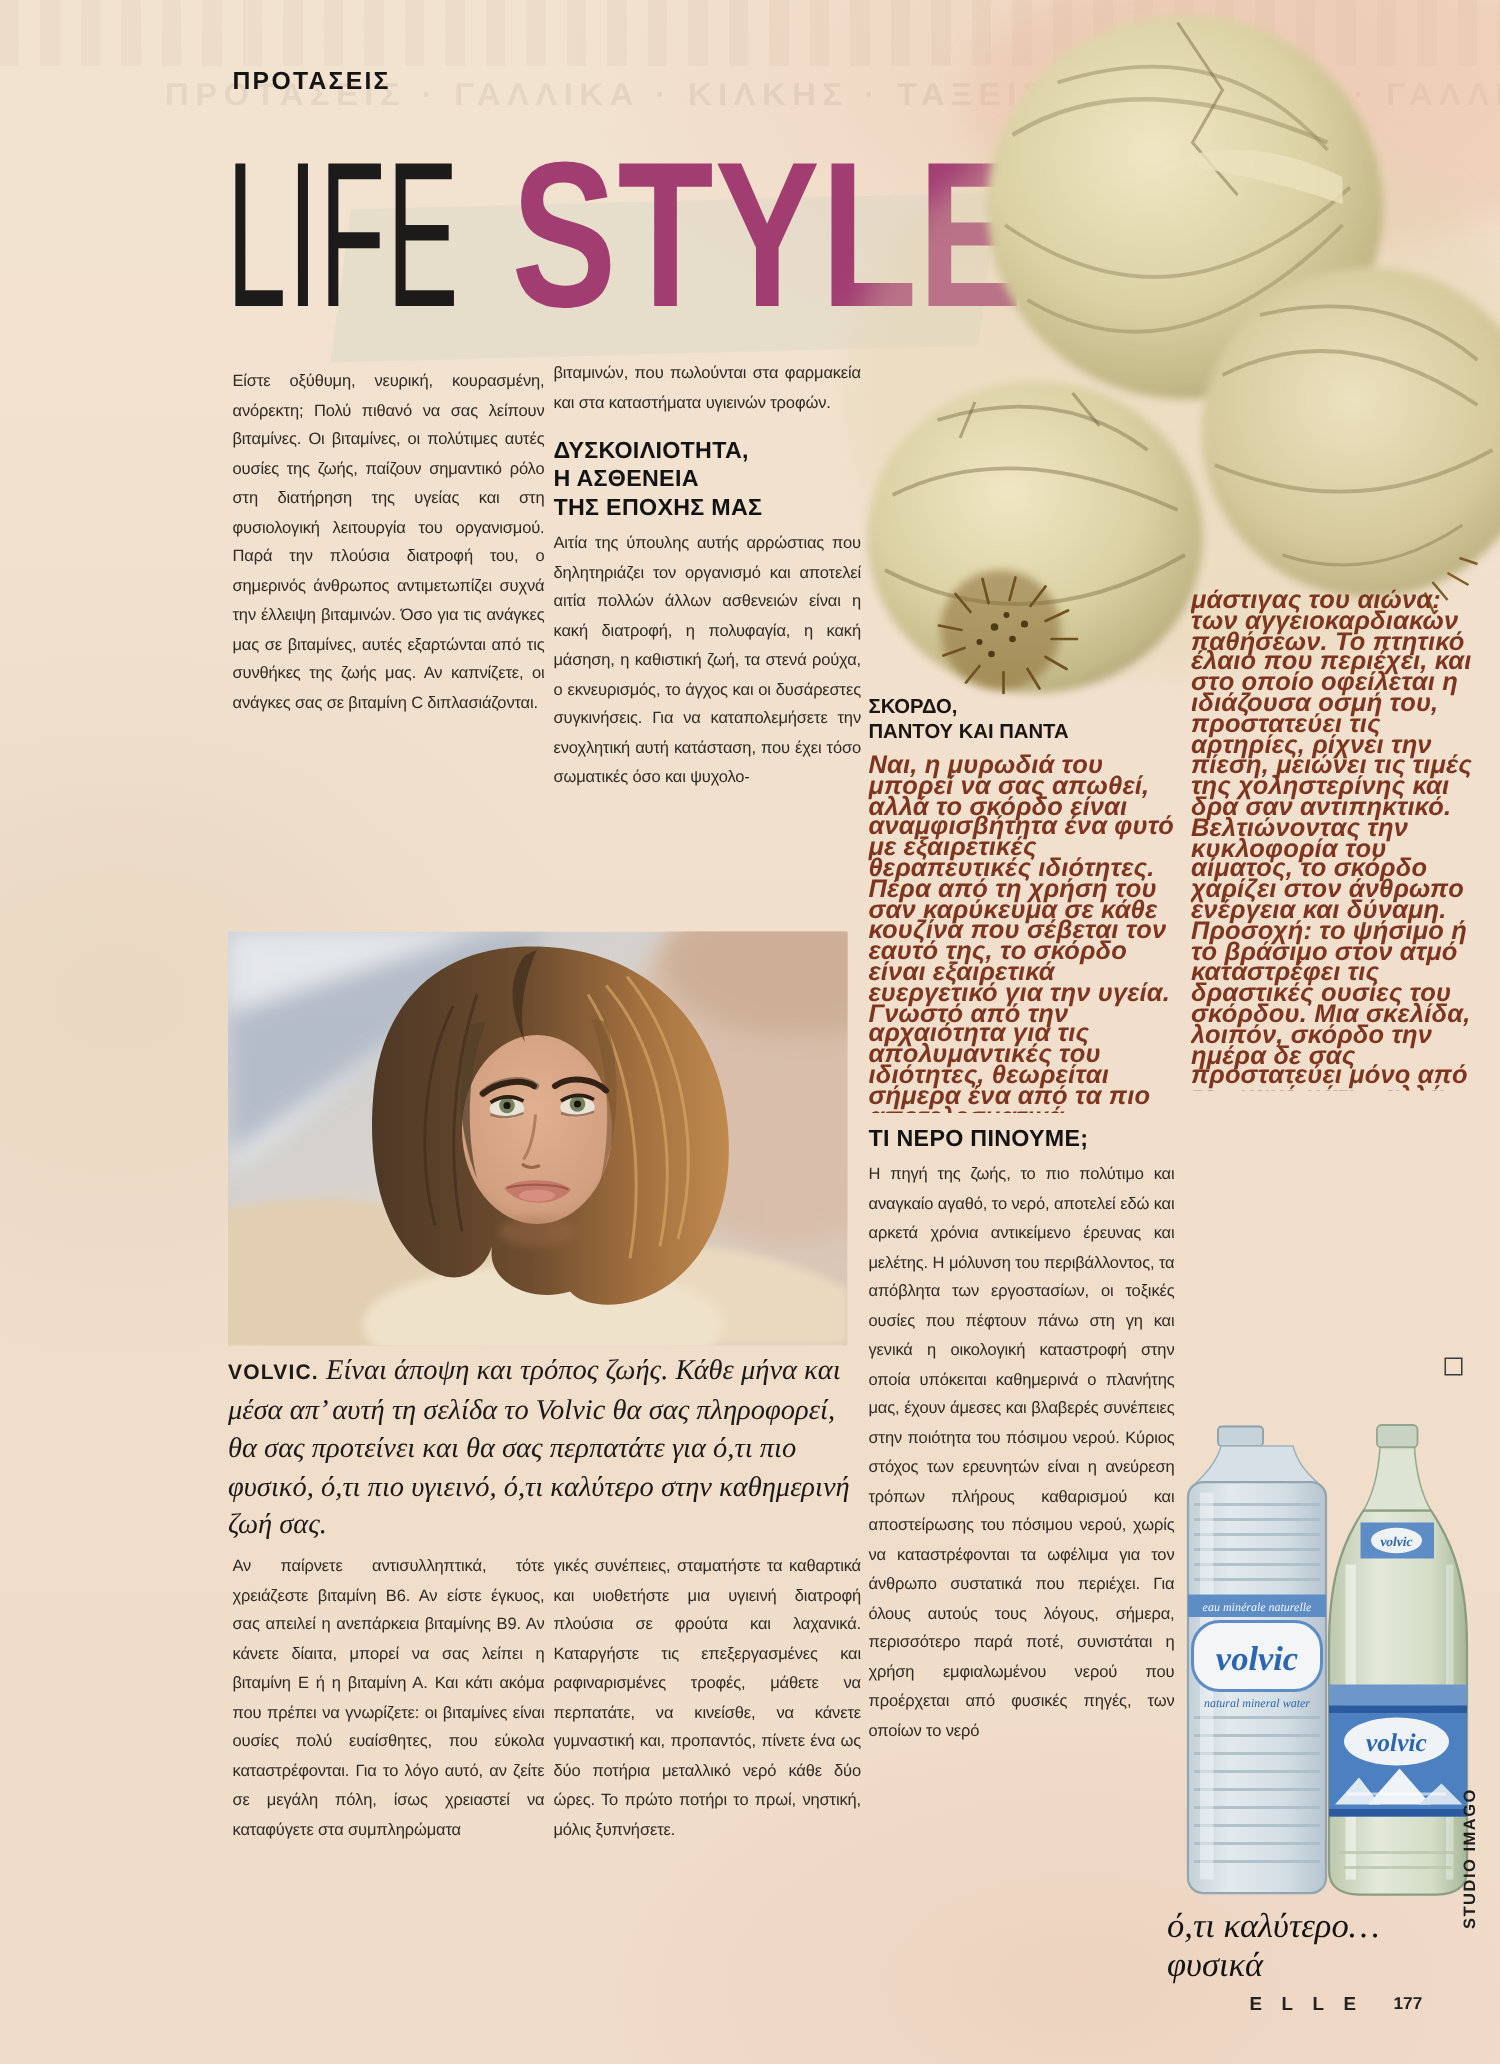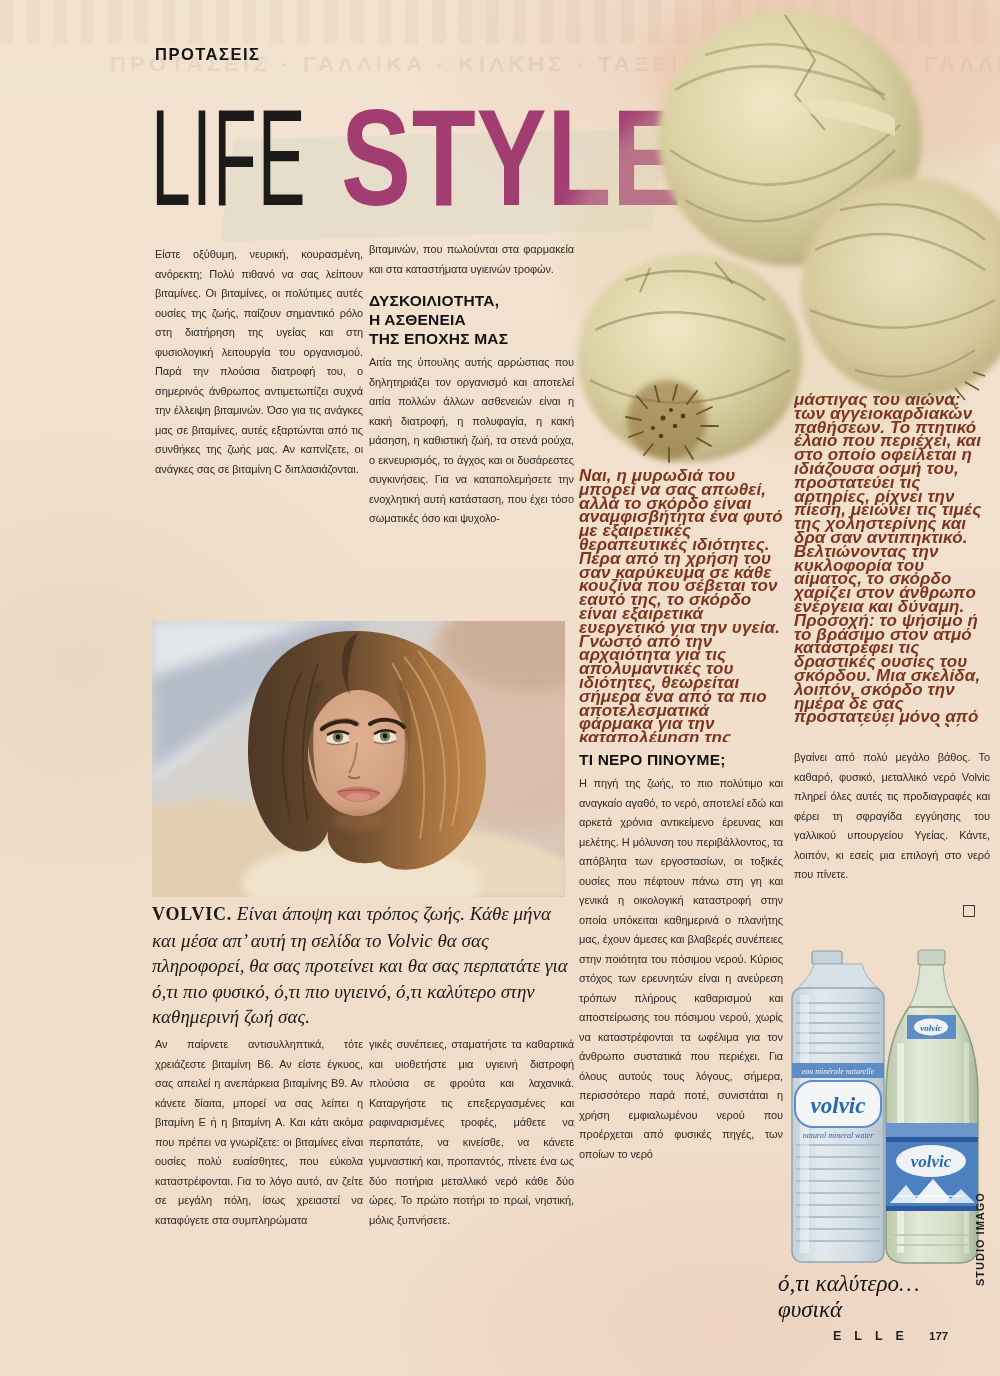--- a/index.html
+++ b/index.html
@@ -33,22 +33,22 @@
   .body{font-size:11px;line-height:19.5px;text-align:justify;margin-top:5px;letter-spacing:-.1px;}
   .c1{left:155px;width:208px;}
   .c2{left:369px;width:205px;}
   .c3{left:579px;width:204px;}
   .c4{left:794px;width:196px;}
   .garlic-head{font-weight:bold;font-size:13.5px;line-height:17px;color:#1b1512;white-space:pre-line;}
   .garlic-body{font-weight:bold;font-size:17px;line-height:13.8px;color:#7e3520;margin-top:7px;letter-spacing:.1px;font-style:italic;}
   
   .caption{left:152px;top:901px;width:420px;font-family:"Liberation Serif",serif;font-style:italic;
     font-size:19px;line-height:25.5px;color:#1b1a18;}
-  .caption .brand{font-family:Liberation Serif, serif;font-style:normal;font-weight:bold;
-    font-size:18px;letter-spacing:.8px;}
+  .caption .brand{font-family:Liberation Sans, sans-serif;font-style:normal;font-weight:bold;
+    font-size:14px;letter-spacing:.8px;}
   
   .endmark{left:963px;top:905px;width:10px;height:10px;border:1.6px solid #3a3a3a;background:transparent;}
   
   .tagline{left:778px;top:1271px;width:204px;text-align:left;font-family:"Liberation Serif",serif;
     font-style:italic;font-size:23px;color:#141414;}
   .credit{left:974px;top:1156px;height:130px;font-size:11px;font-weight:bold;letter-spacing:1px;color:#1e1e1e;
     writing-mode:vertical-rl;transform:rotate(180deg);}
   .footer-brand{left:833px;top:1329px;font-size:12.5px;font-weight:bold;letter-spacing:13px;color:#222;}
   .footer-page{left:929px;top:1330px;font-size:11.5px;font-weight:bold;color:#222;}
   svg{display:block;}
@@ -133,20 +133,22 @@
 
   <div class="abs clip col c2" style="top:240px;height:384px;">
     <div class="body" style="margin-top:0;">βιταμινών, που πωλούνται στα φαρμακεία και στα καταστήματα υγιεινών τροφών.</div>
     <div class="head" style="margin-top:12px;">ΔΥΣΚΟΙΛΙΟΤΗΤΑ,
 Η ΑΣΘΕΝΕΙΑ
 ΤΗΣ ΕΠΟΧΗΣ ΜΑΣ</div>
     <div class="body">Αιτία της ύπουλης αυτής αρρώστιας που δηλητηριάζει τον οργανισμό και αποτελεί αιτία πολλών άλλων ασθενειών είναι η κακή διατροφή, η πολυφαγία, η κακή μάσηση, η καθιστική ζωή, τα στενά ρούχα, ο εκνευρισμός, το άγχος και οι δυσάρεστες συγκινήσεις. Για να καταπολεμήσετε την ενοχλητική αυτή κατάσταση, που έχει τόσο σωματικές όσο και ψυχολο-</div>
   </div>
 
   <div class="abs clip col c3" style="top:462px;height:280px;">
+    <div class="garlic-head">ΣΚΟΡΔΟ,
+ΠΑΝΤΟΥ ΚΑΙ ΠΑΝΤΑ</div>
     <div class="garlic-body">Ναι, η μυρωδιά του μπορεί να σας απωθεί, αλλά το σκόρδο είναι αναμφισβήτητα ένα φυτό με εξαιρετικές θεραπευτικές ιδιότητες. Πέρα από τη χρήση του σαν καρύκευμα σε κάθε κουζίνα που σέβεται τον εαυτό της, το σκόρδο είναι εξαιρετικά ευεργετικό για την υγεία. Γνωστό από την αρχαιότητα για τις απολυμαντικές του ιδιότητες, θεωρείται σήμερα ένα από τα πιο αποτελεσματικά φάρμακα για την καταπολέμηση της</div>
   </div>
 
   <div class="abs clip col c4" style="top:393px;height:334px;">
     <div class="garlic-body" style="margin-top:0;">μάστιγας του αιώνα: των αγγειοκαρδιακών παθήσεων. Το πτητικό έλαιο που περιέχει, και στο οποίο οφείλεται η ιδιάζουσα οσμή του, προστατεύει τις αρτηρίες, ρίχνει την πίεση, μειώνει τις τιμές της χοληστερίνης και δρα σαν αντιπηκτικό. Βελτιώνοντας την κυκλοφορία του αίματος, το σκόρδο χαρίζει στον άνθρωπο ενέργεια και δύναμη. Προσοχή: το ψήσιμο ή το βράσιμο στον ατμό καταστρέφει τις δραστικές ουσίες του σκόρδου. Μια σκελίδα, λοιπόν, σκόρδο την ημέρα δε σας προστατεύει μόνο από το «κακό μάτι», αλλά ταυτόχρονα σας εξασφαλίζει υγεία και ευεξία.</div>
   </div>
 
   <div class="abs" style="left:152px;top:621px;width:413px;height:276px;">
     <svg viewBox="0 0 413 276" width="413" height="276">
       <defs>
@@ -223,23 +225,20 @@
 
   <div class="abs clip caption" style="height:132px;">
     <span class="brand">VOLVIC.</span><span> Είναι άποψη και τρόπος ζωής. Κάθε μήνα και μέσα απ’ αυτή τη σελίδα το Volvic θα σας πληροφορεί, θα σας προτείνει και θα σας περπατάτε για ό,τι πιο φυσικό, ό,τι πιο υγιεινό, ό,τι καλύτερο στην καθημερινή ζωή σας.</span>
   </div>
 
   <div class="abs clip col c3" style="top:750px;height:562px;">
     <div class="head">ΤΙ ΝΕΡΟ ΠΙΝΟΥΜΕ;</div>
     <div class="body">Η πηγή της ζωής, το πιο πολύτιμο και αναγκαίο αγαθό, το νερό, αποτελεί εδώ και αρκετά χρόνια αντικείμενο έρευνας και μελέτης. Η μόλυνση του περιβάλλοντος, τα απόβλητα των εργοστασίων, οι τοξικές ουσίες που πέφτουν πάνω στη γη και γενικά η οικολογική καταστροφή στην οποία υπόκειται καθημερινά ο πλανήτης μας, έχουν άμεσες και βλαβερές συνέπειες στην ποιότητα του πόσιμου νερού. Κύριος στόχος των ερευνητών είναι η ανεύρεση τρόπων πλήρους καθαρισμού και αποστείρωσης του πόσιμου νερού, χωρίς να καταστρέφονται τα ωφέλιμα για τον άνθρωπο συστατικά που περιέχει. Για όλους αυτούς τους λόγους, σήμερα, περισσότερο παρά ποτέ, συνιστάται η χρήση εμφιαλωμένου νερού που προέρχεται από φυσικές πηγές, των οποίων το νερό</div>
   </div>
 
-  <div class="abs clip col c4" style="top:748px;height:186px;">
-    <div class="body" style="margin-top:0;">βγαίνει από πολύ μεγάλο βάθος. Το καθαρό, φυσικό, μεταλλικό νερό Volvic πληρεί όλες αυτές τις προδιαγραφές και φέρει τη σφραγίδα εγγύησης του γαλλικού υπουργείου Υγείας. Κάντε, λοιπόν, κι εσείς μια επιλογή στο νερό που πίνετε.</div>
-  </div>
   <div class="abs endmark"></div>
 
   <div class="abs clip col c1" style="top:1035px;height:292px;">
     <div class="body" style="margin-top:0;">Αν παίρνετε αντισυλληπτικά, τότε χρειάζεστε βιταμίνη Β6. Αν είστε έγκυος, σας απειλεί η ανεπάρκεια βιταμίνης Β9. Αν κάνετε δίαιτα, μπορεί να σας λείπει η βιταμίνη Ε ή η βιταμίνη Α. Και κάτι ακόμα που πρέπει να γνωρίζετε: οι βιταμίνες είναι ουσίες πολύ ευαίσθητες, που εύκολα καταστρέφονται. Για το λόγο αυτό, αν ζείτε σε μεγάλη πόλη, ίσως χρειαστεί να καταφύγετε στα συμπληρώματα</div>
   </div>
   <div class="abs clip col c2" style="top:1035px;height:292px;">
     <div class="body" style="margin-top:0;">γικές συνέπειες, σταματήστε τα καθαρτικά και υιοθετήστε μια υγιεινή διατροφή πλούσια σε φρούτα και λαχανικά. Καταργήστε τις επεξεργασμένες και ραφιναρισμένες τροφές, μάθετε να περπατάτε, να κινείσθε, να κάνετε γυμναστική και, προπαντός, πίνετε ένα ως δύο ποτήρια μεταλλικό νερό κάθε δύο ώρες. Το πρώτο ποτήρι το πρωί, νηστική, μόλις ξυπνήσετε.</div>
   </div>
 
   <div class="abs" style="left:780px;top:945px;width:200px;height:330px;">

